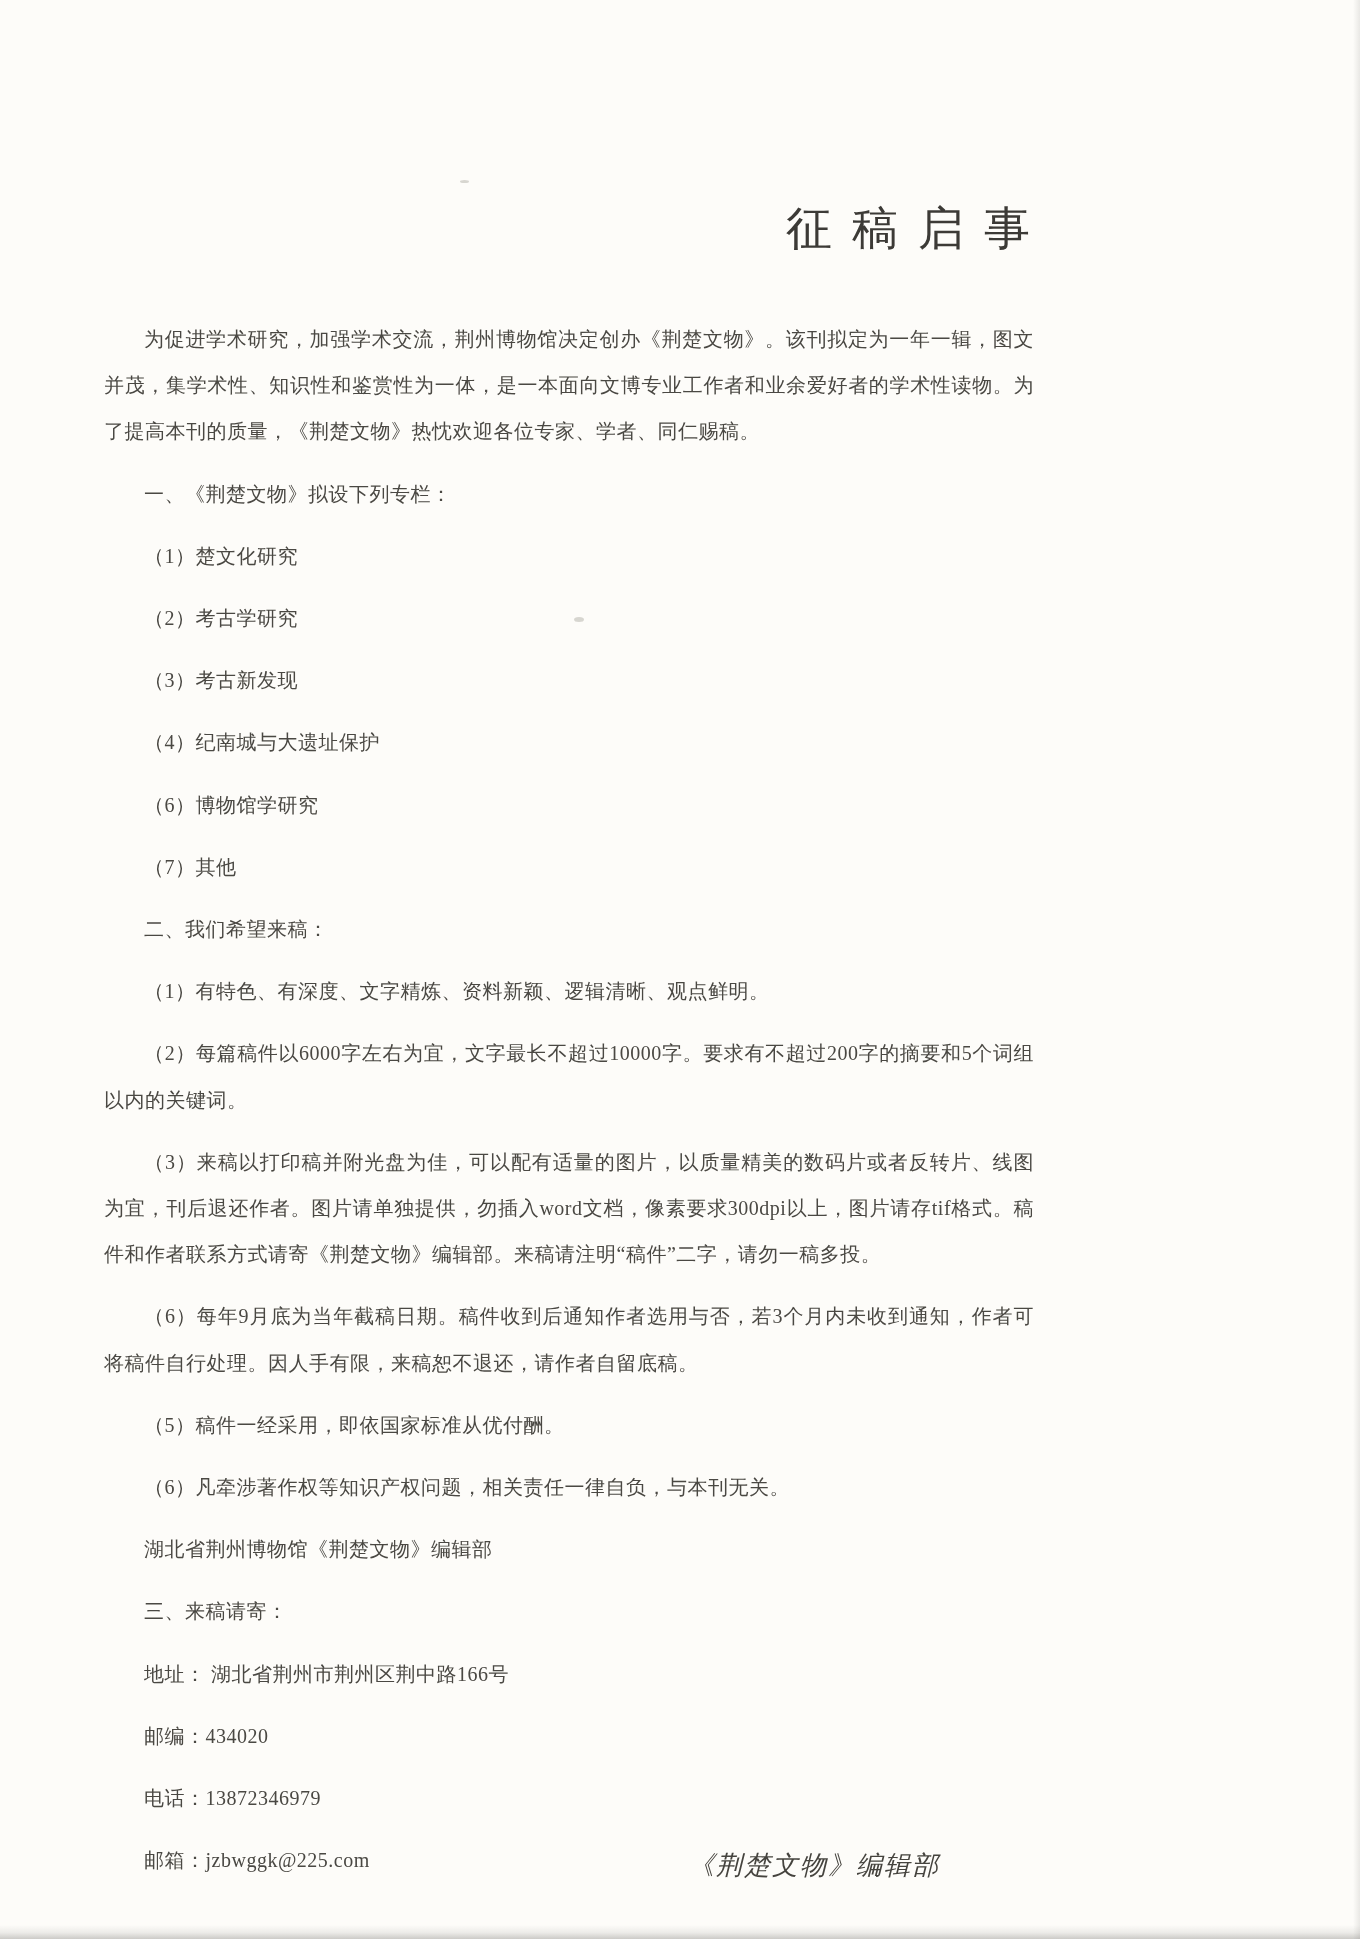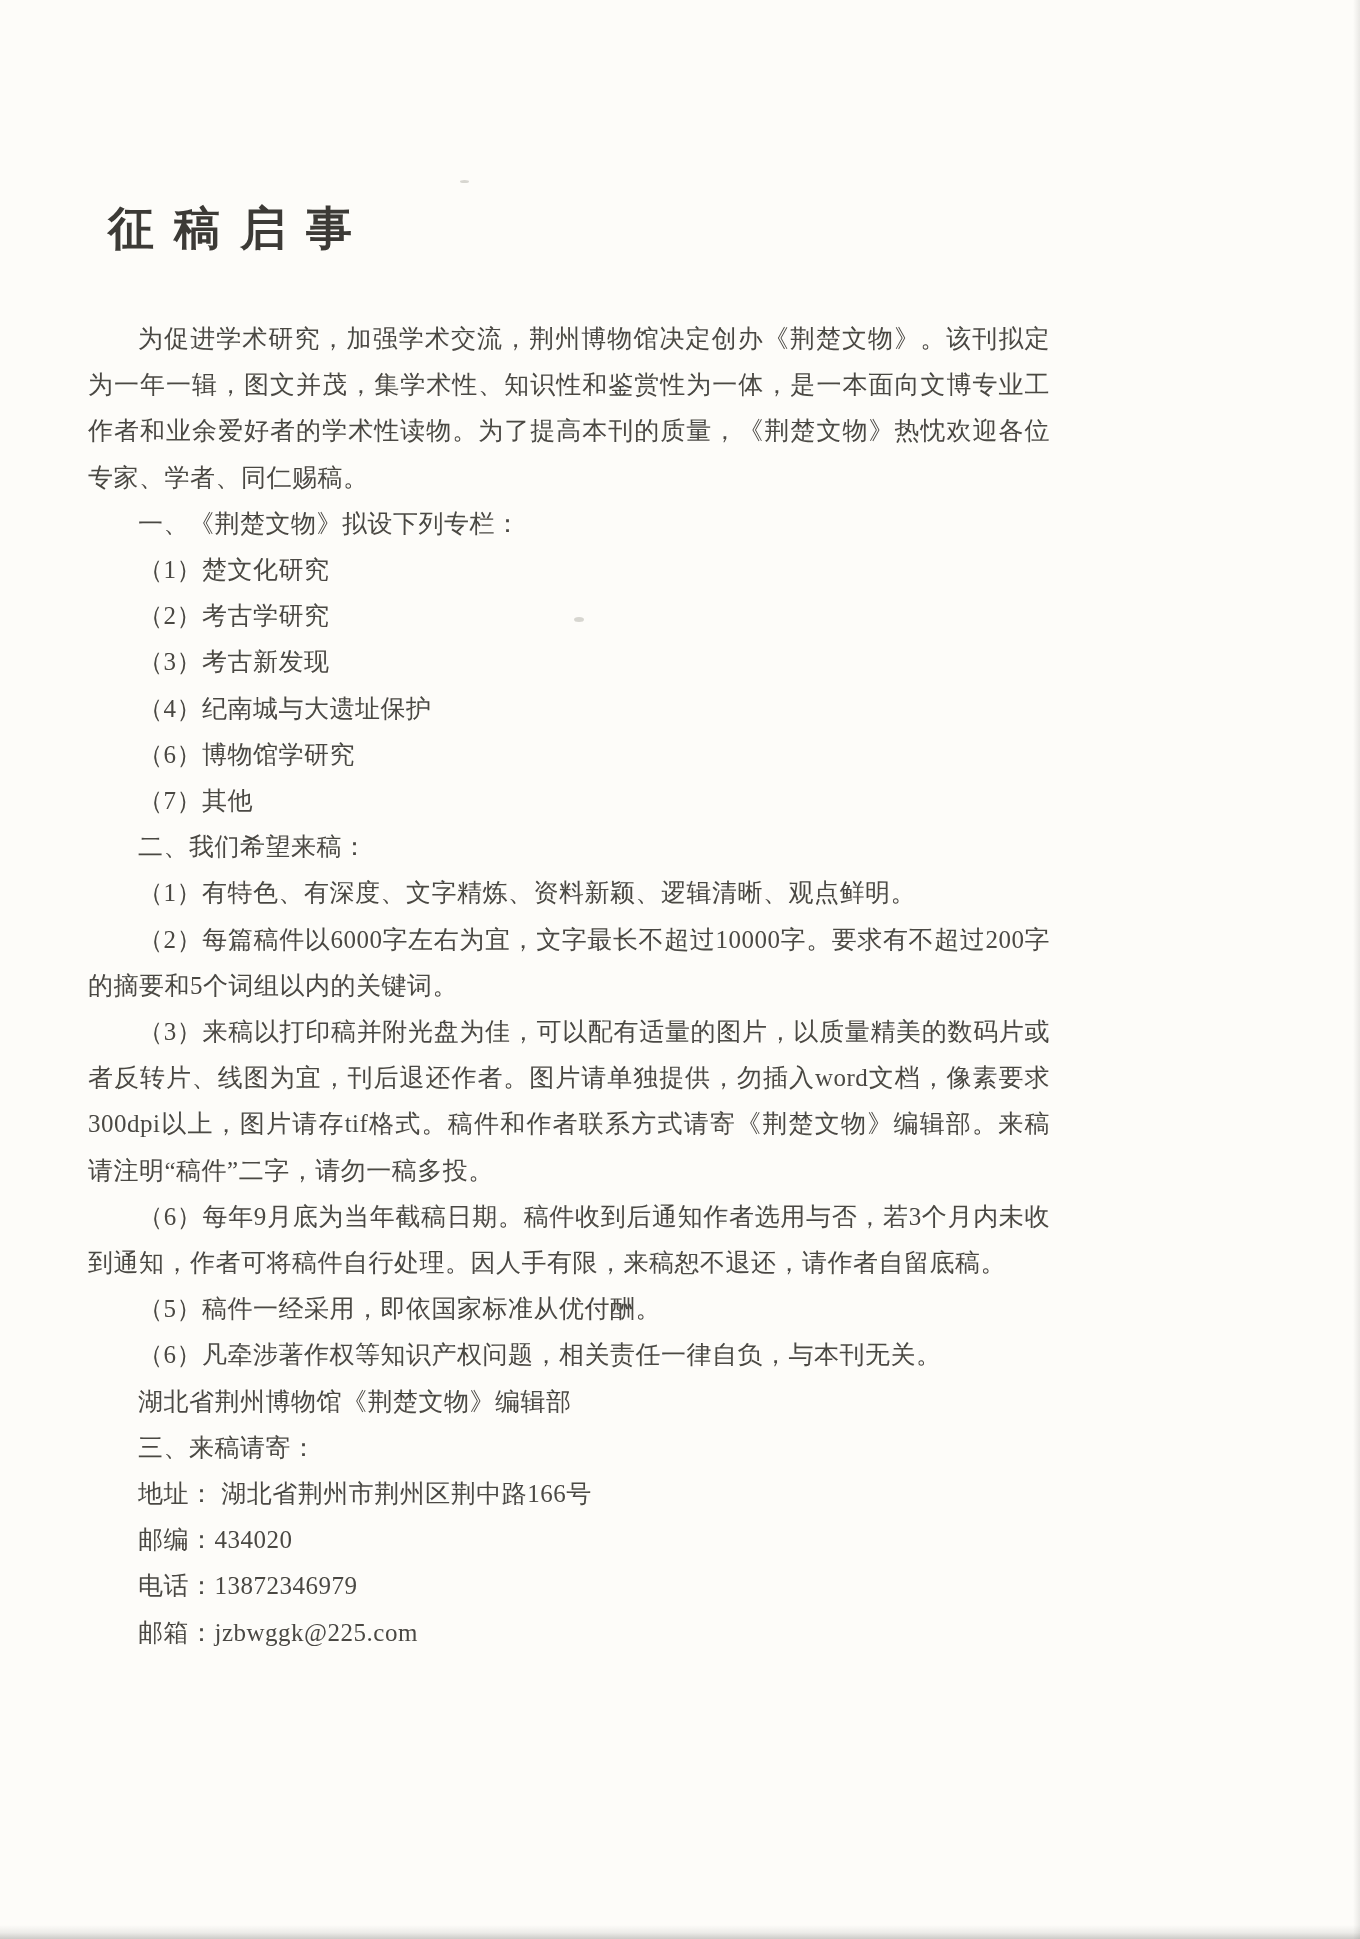--- a/index.html
+++ b/index.html
@@ -18,33 +18,33 @@
     color: #46443f;
   }
   .content {
     position: absolute;
     left: 88px;
     top: 0;
     width: 962px;
   }
   .doc-title {
     margin: 198px 0 0 0;
-    text-align: left;
+    text-align: right;
     font-size: 46px;
-    font-weight: bold;
+    font-weight: normal;
     letter-spacing: 20px;
     text-indent: 20px; 
     color: #3c3a36;
   }
   .body-block {
     margin-top: 56px;
   }
   .body-line {
-    margin: 0;
-    font-size: 25px;
+    margin: 16px;
+    font-size: 20px;
     line-height: 46.2px;
     text-align: justify;
     text-indent: 2em;
     color: #4a4843;
     letter-spacing: 0.5px;
   }
   .signature {
     position: absolute;
     top: 1848px;
     left: 88px;
@@ -103,17 +103,18 @@
           <p class="body-line">（6）凡牵涉著作权等知识产权问题，相关责任一律自负，与本刊无关。</p>
           <p class="body-line">湖北省荆州博物馆《荆楚文物》编辑部</p>
           <p class="body-line">三、来稿请寄：</p>
           <p class="body-line">地址： 湖北省荆州市荆州区荆中路166号</p>
           <p class="body-line">邮编：434020</p>
           <p class="body-line">电话：13872346979</p>
           <p class="body-line">邮箱：jzbwggk@225.com</p>
         </div>
     </div>
   </div>
+  <div class="signature">《荆楚文物》编辑部</div>
   <div class="speck speck-1"></div>
   <div class="speck speck-2"></div>
   <div class="scan-edge-right"></div>
   <div class="scan-edge-bottom"></div>
 </div>
 
 </body></html>

